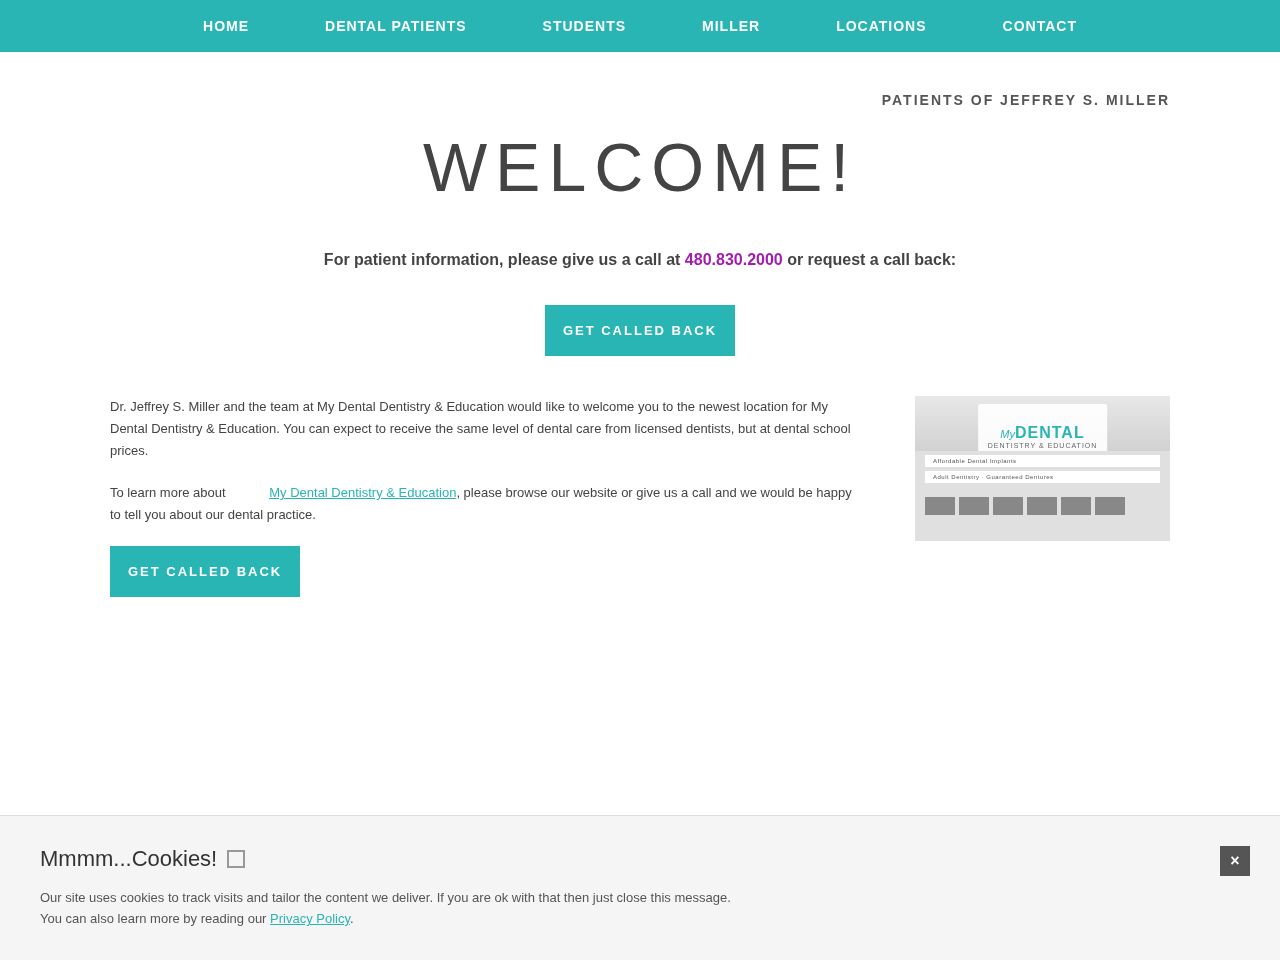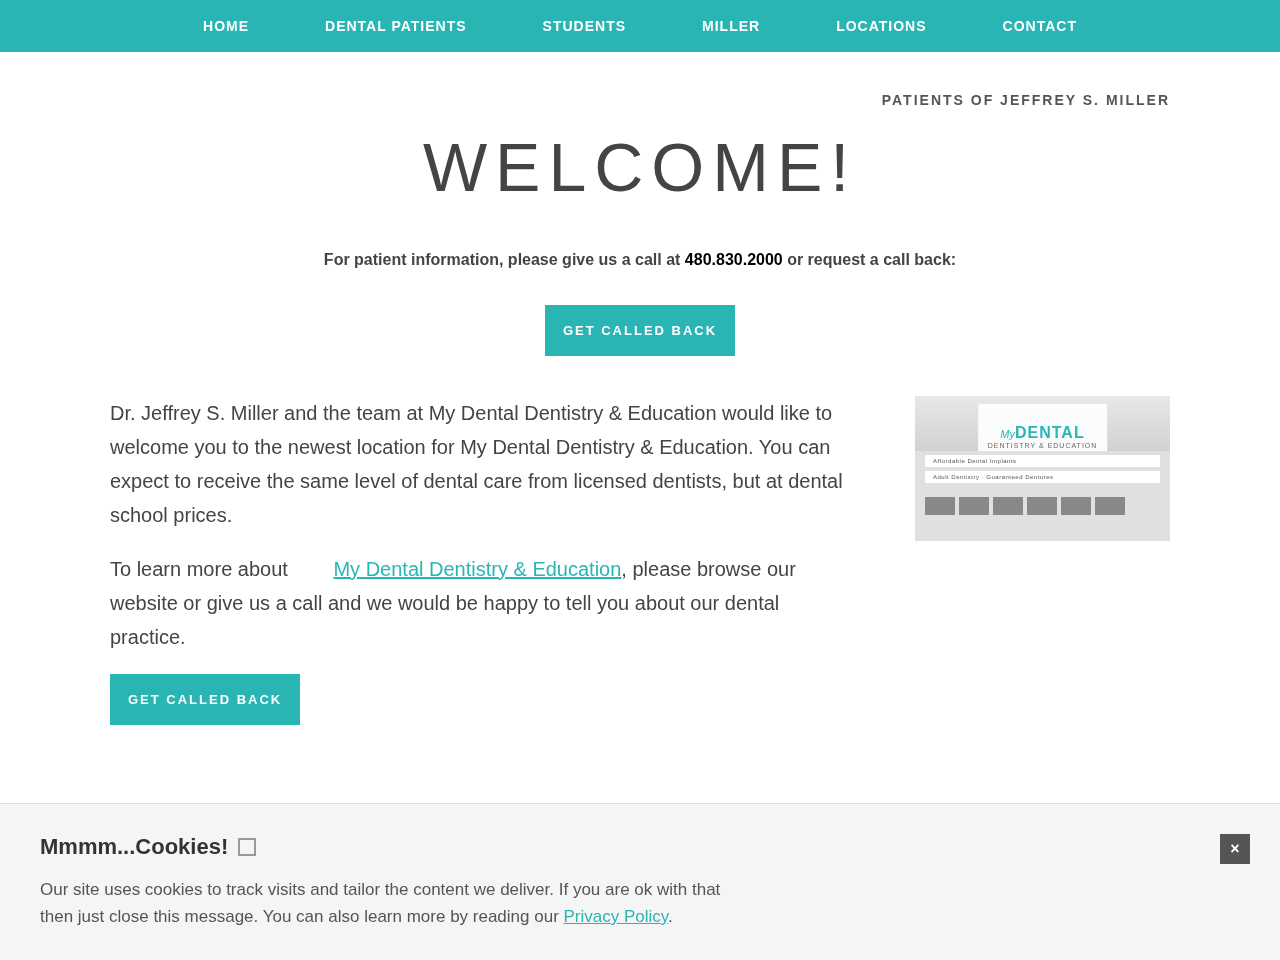--- a/index.html
+++ b/index.html
@@ -62,21 +62,21 @@
     .call-info {
       text-align: center;
       font-size: 16px;
       font-weight: bold;
       color: #444;
       margin-bottom: 30px;
       line-height: 1.8;
     }
 
     .call-info a {
-      color: #000000;
+      color: #a21caf;
       text-decoration: none;
     }
 
     .btn-get-called {
       display: inline-block;
       background: #2ab5b5;
       color: #fff;
       font-size: 13px;
       font-weight: bold;
       letter-spacing: 2px;
@@ -97,21 +97,21 @@
       gap: 60px;
       align-items: flex-start;
       margin-bottom: 40px;
     }
 
     .text-block {
       flex: 1;
     }
 
     .text-block p {
-      font-size: 20px;
+      font-size: 13px;
       line-height: 1.7;
       color: #444;
       margin-bottom: 20px;
     }
 
     .text-block a {
       color: #2ab5b5;
       text-decoration: underline;
       padding-left: 40px;
     }
@@ -213,38 +213,38 @@
       padding: 30px 40px;
       z-index: 100;
     }
 
     .cookie-banner-inner {
       max-width: 700px;
     }
 
     .cookie-title {
       font-size: 22px;
-      font-weight: bold;
+      font-weight: normal;
       color: #333;
       margin-bottom: 16px;
       display: flex;
       align-items: center;
       gap: 10px;
     }
 
     .cookie-checkbox {
       width: 18px;
       height: 18px;
       border: 2px solid #999;
       display: inline-block;
       vertical-align: middle;
     }
 
     .cookie-text {
-      font-size: 17px;
+      font-size: 13px;
       color: #555;
       line-height: 1.6;
     }
 
     .cookie-text a {
       color: #2ab5b5;
       text-decoration: underline;
     }
 
     .cookie-close {

